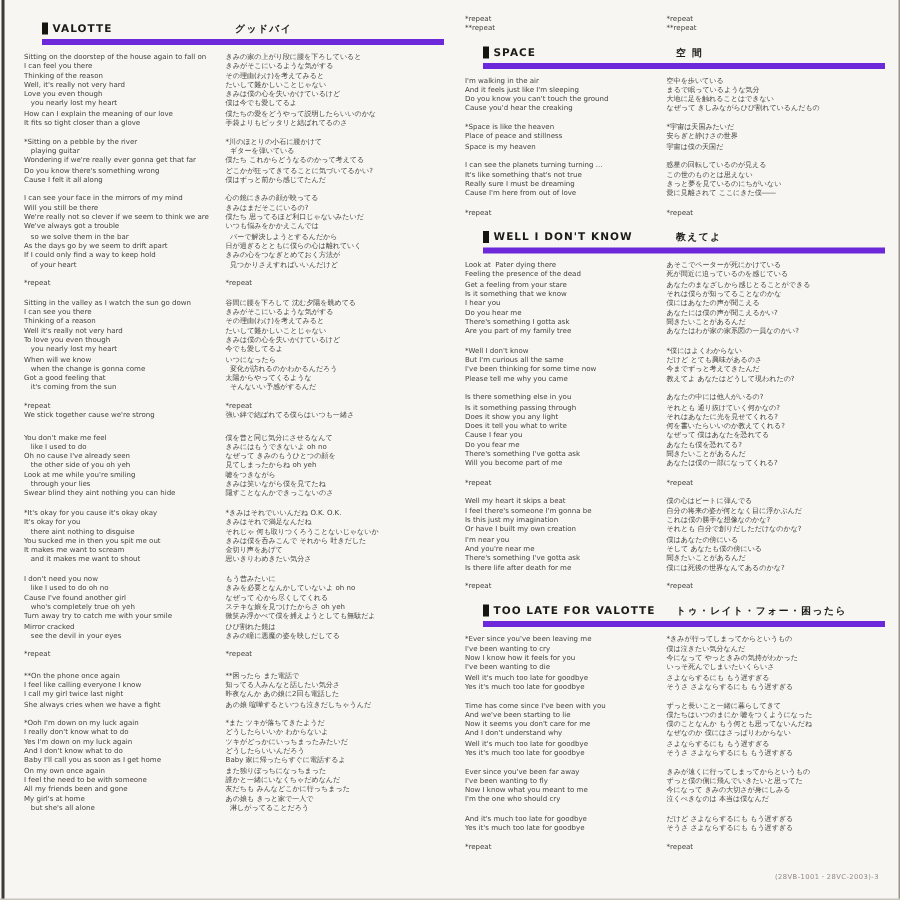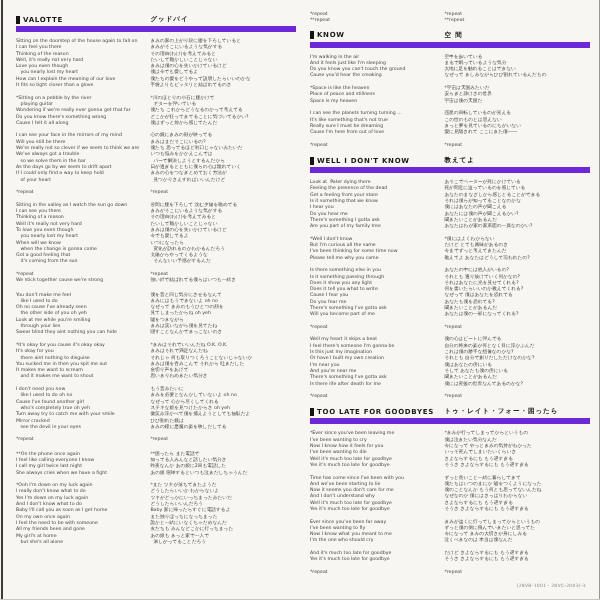--- a/index.html
+++ b/index.html
@@ -12,23 +12,23 @@
     position:relative;
   }
   .page-edge-left{position:absolute;left:1px;top:0;bottom:0;width:2px;background:#3b3a36;}
   .page-edge-right{position:absolute;right:0;top:0;bottom:0;width:1px;background:#99968e;}
   .page-edge-bottom{position:absolute;left:0;right:0;bottom:0;height:1px;background:#c9c6bd;}
   .halves{display:flex;gap:14px;padding:8px 10px 0 16px;}
   .half{width:280px;flex:0 0 280px;}
   section.song{margin-bottom:8px;}
   section.continuation{margin:3px 0 2px 0;}
   .song-header{
-    display:flex;align-items:center;
-    border-bottom:6px solid #6d28d9;
-    padding-bottom:2px;margin:7px 0 6px 0;
+    display:flex;align-items:flex-start;
+    border-bottom:4px solid #6d28d9;
+    padding-bottom:2px;margin:7px 0 6px 12px;
   }
   .en-cell{width:48%;display:flex;align-items:center;gap:3px;}
   .bar{width:4px;height:8px;background:#16140f;flex:0 0 4px;}
   .title-en{font-size:7px;font-weight:bold;letter-spacing:0.7px;color:#1c1a15;white-space:nowrap;}
   .title-ja{width:52%;font-size:6.5px;font-weight:bold;letter-spacing:1px;color:#1c1a15;}
   .song-body{display:flex;}
   .lyrics{font-size:4.7px;line-height:6.3px;white-space:pre-wrap;word-break:break-word;}
   .lyrics-en{width:48%;padding-right:3px;box-sizing:border-box;}
   .lyrics-ja{width:52%;}
   .catalog{
@@ -230,21 +230,21 @@
 **repeat</div>
       <div class="lyrics lyrics-ja">*repeat
 **repeat</div>
     </div>
   </section>
 
   <section class="song">
     <div class="song-header">
       <div class="en-cell">
         <span class="bar"></span>
-        <span class="title-en">KNOW</span>
+        <span class="title-en">SPACE</span>
       </div>
       <span class="title-ja">空 間</span>
     </div>
     <div class="song-body">
       <div class="lyrics lyrics-en">I'm walking in the air
 And it feels just like I'm sleeping
 Do you know you can't touch the ground
 Cause you'd hear the creaking
 
 *Space is like the heaven
@@ -354,21 +354,21 @@
 僕には死後の世界なんてあるのかな?
 
 *repeat</div>
     </div>
   </section>
 
   <section class="song">
     <div class="song-header">
       <div class="en-cell">
         <span class="bar"></span>
-        <span class="title-en">TOO LATE FOR GOODBYES</span>
+        <span class="title-en">TOO LATE FOR VALOTTE</span>
       </div>
       <span class="title-ja">トゥ・レイト・フォー・困ったら</span>
     </div>
     <div class="song-body">
       <div class="lyrics lyrics-en">*Ever since you've been leaving me
 I've been wanting to cry
 Now I know how it feels for you
 I've been wanting to die
 Well it's much too late for goodbye
 Yes it's much too late for goodbye

